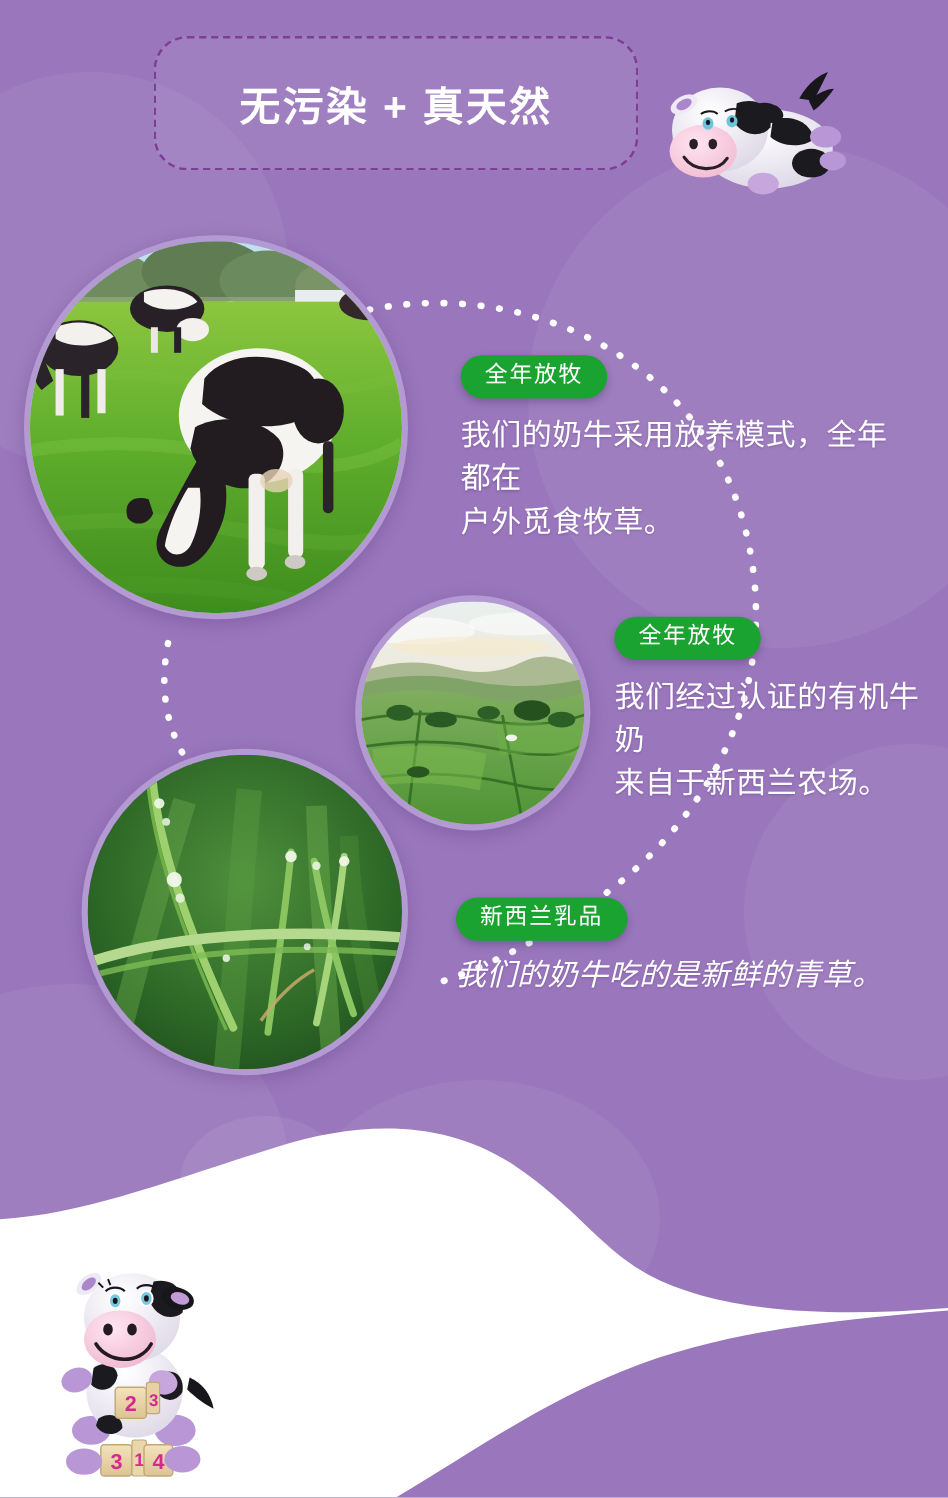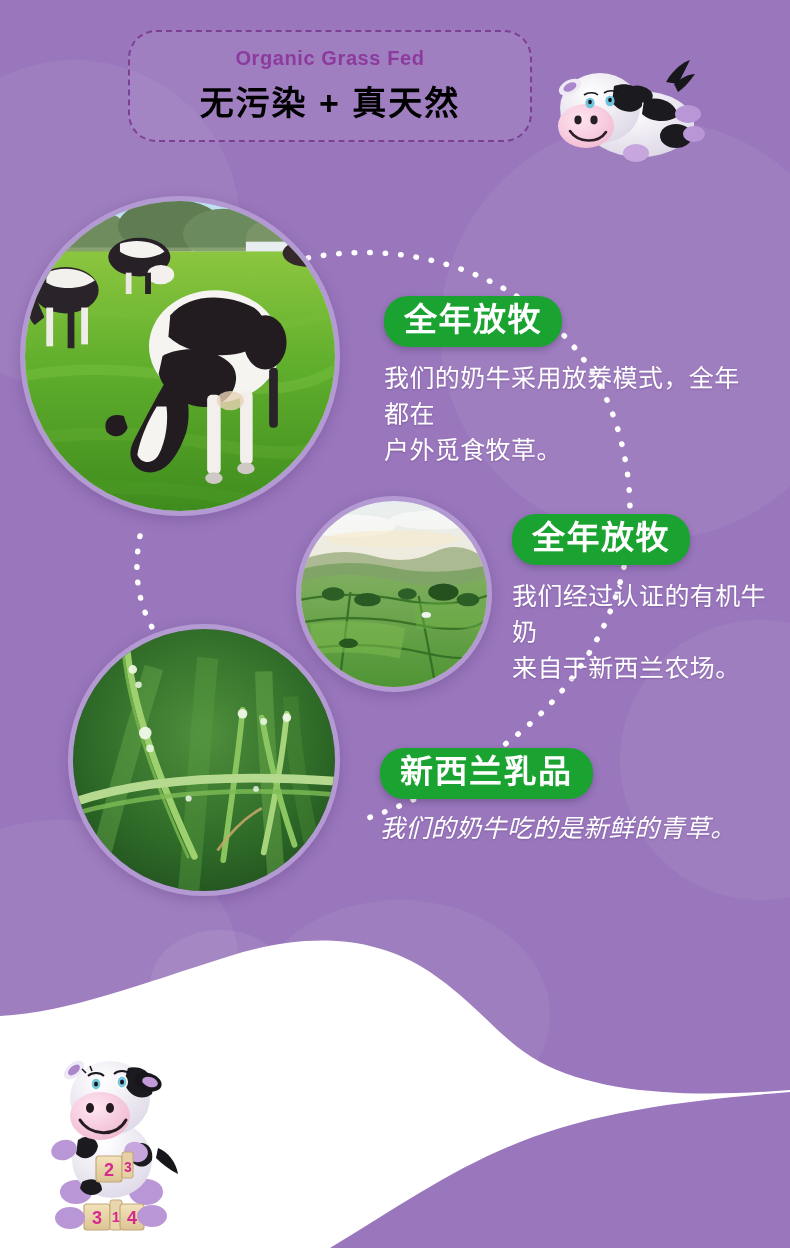--- a/index.html
+++ b/index.html
@@ -35,21 +35,21 @@
     background:rgba(255,255,255,.06);
     display:flex;flex-direction:column;
     align-items:center;justify-content:center;
     box-sizing:border-box;
   }
   #header-eyebrow{
     font-size:20px;font-weight:bold;color:#8c3a9e;
     letter-spacing:.6px;margin-bottom:6px;
   }
   #header-title{
-    font-size:34px;font-weight:bold;color:#000000;
+    font-size:34px;font-weight:bold;color:#ffffff;
     letter-spacing:2px;white-space:nowrap;
   }
 
   
   .cow{position:absolute;pointer-events:none;}
   #cow-top{left:548px; top:48px;  width:160px;height:120px;}
   #cow-bottom{left:40px; top:1040px; width:160px;height:200px;}
 
   
   #dot-arc{position:absolute;left:0;top:0;width:790px;height:1248px;pointer-events:none;}
@@ -70,21 +70,21 @@
   
   .feature{position:absolute;}
   #feature-1{left:384px; top:296px; width:372px;}
   #feature-2{left:512px; top:514px; width:262px;}
   #feature-3{left:380px; top:748px; width:392px;}
 
   .badge{
     display:inline-block;
     background:#1ba331;
     color:#ffffff;
-    font-size:33px;font-weight:bold;
+    font-size:19px;font-weight:normal;
     letter-spacing:1.5px;
     padding:7px 20px 9px 20px;
     border-radius:24px;
     box-shadow:0 3px 7px rgba(40,20,60,.28);
     line-height:1.05;
   }
   .desc{
     margin-top:13px;
     color:#ffffff;
     font-size:25px;
@@ -104,21 +104,20 @@
 <div id="page">
 
   <div class="blob b1"></div>
   <div class="blob b2"></div>
   <div class="blob b3"></div>
   <div class="blob b4"></div>
   <div class="blob b5"></div>
   <div class="blob b6"></div>
 
   <div id="header-badge">
-    <div id="header-eyebrow">Organic Grass Fed</div>
     <div id="header-title">无污染 + 真天然</div>
   </div>
 
   <svg id="cow-top" class="cow" viewBox="0 0 160 120">
     <defs>
       <radialGradient id="bodyG" cx="40%" cy="30%" r="75%">
         <stop offset="0%" stop-color="#ffffff"></stop>
         <stop offset="100%" stop-color="#ddd7e6"></stop>
       </radialGradient>
       <radialGradient id="snoutG" cx="40%" cy="35%" r="70%">

